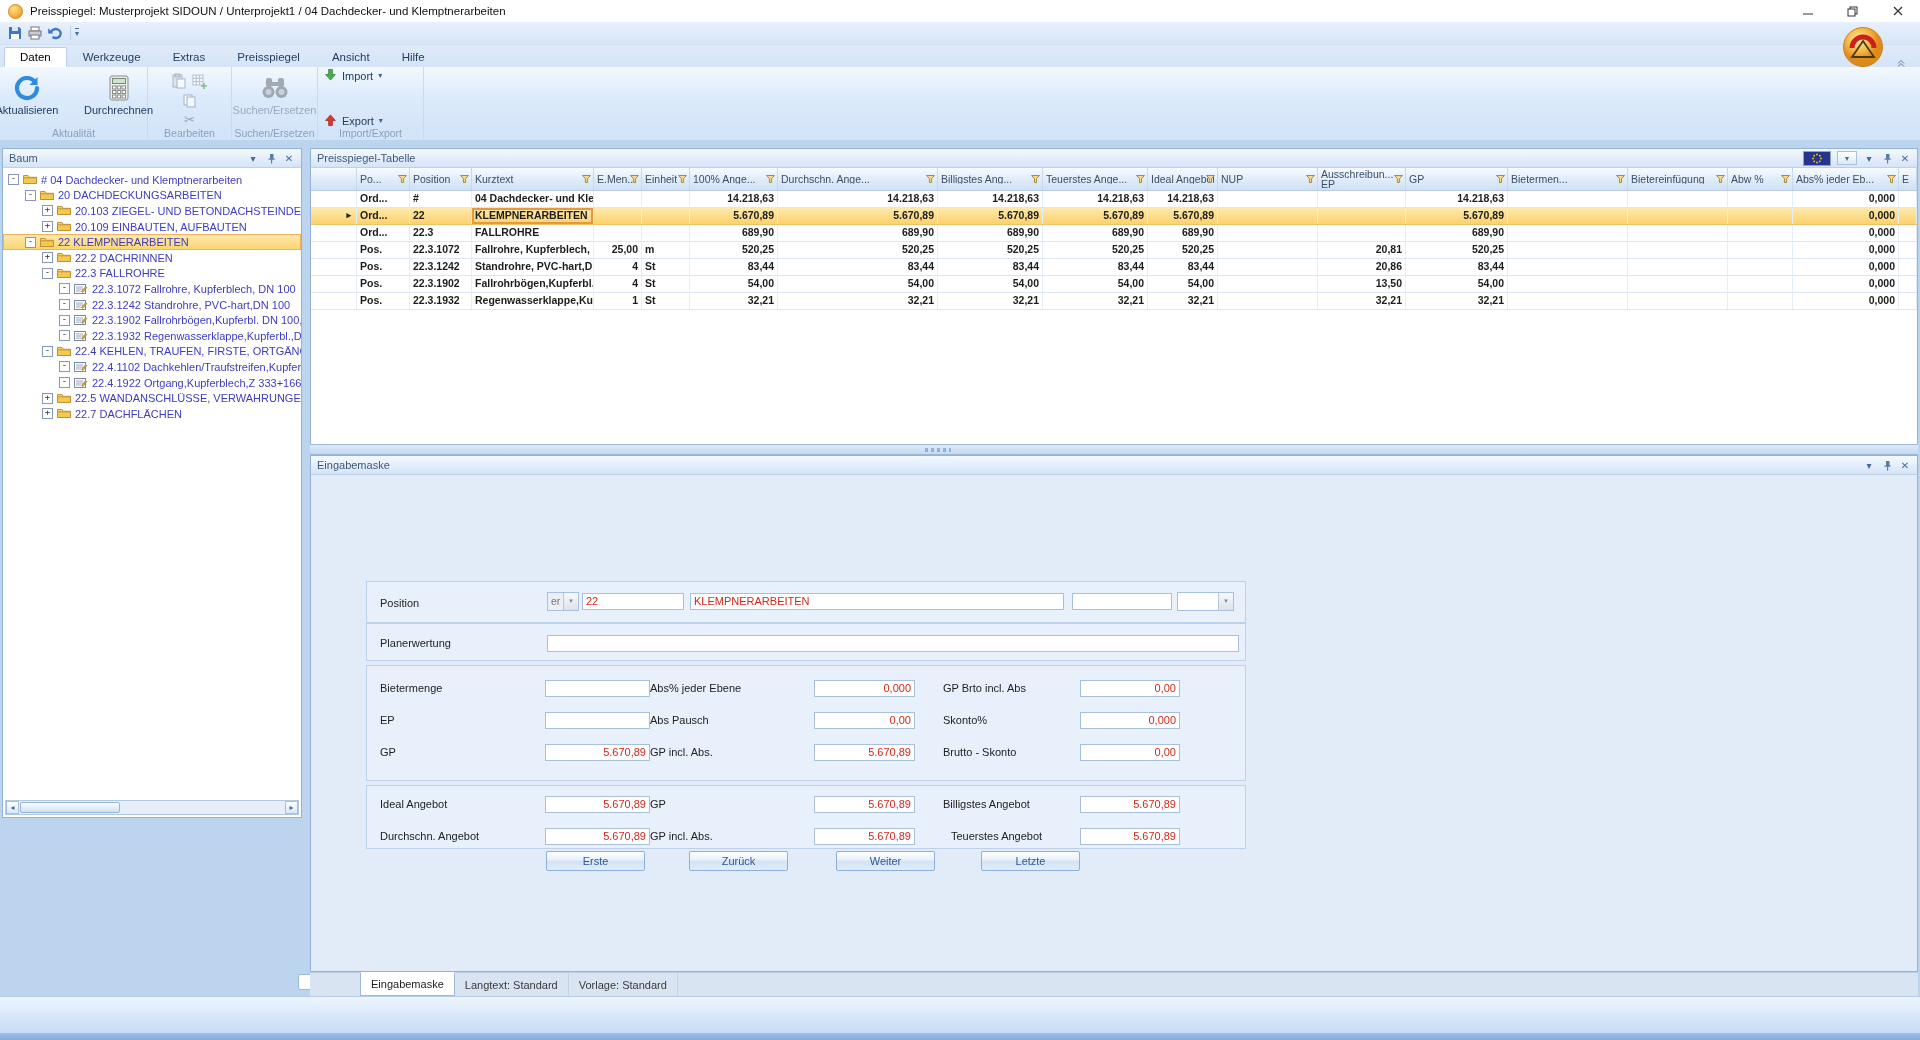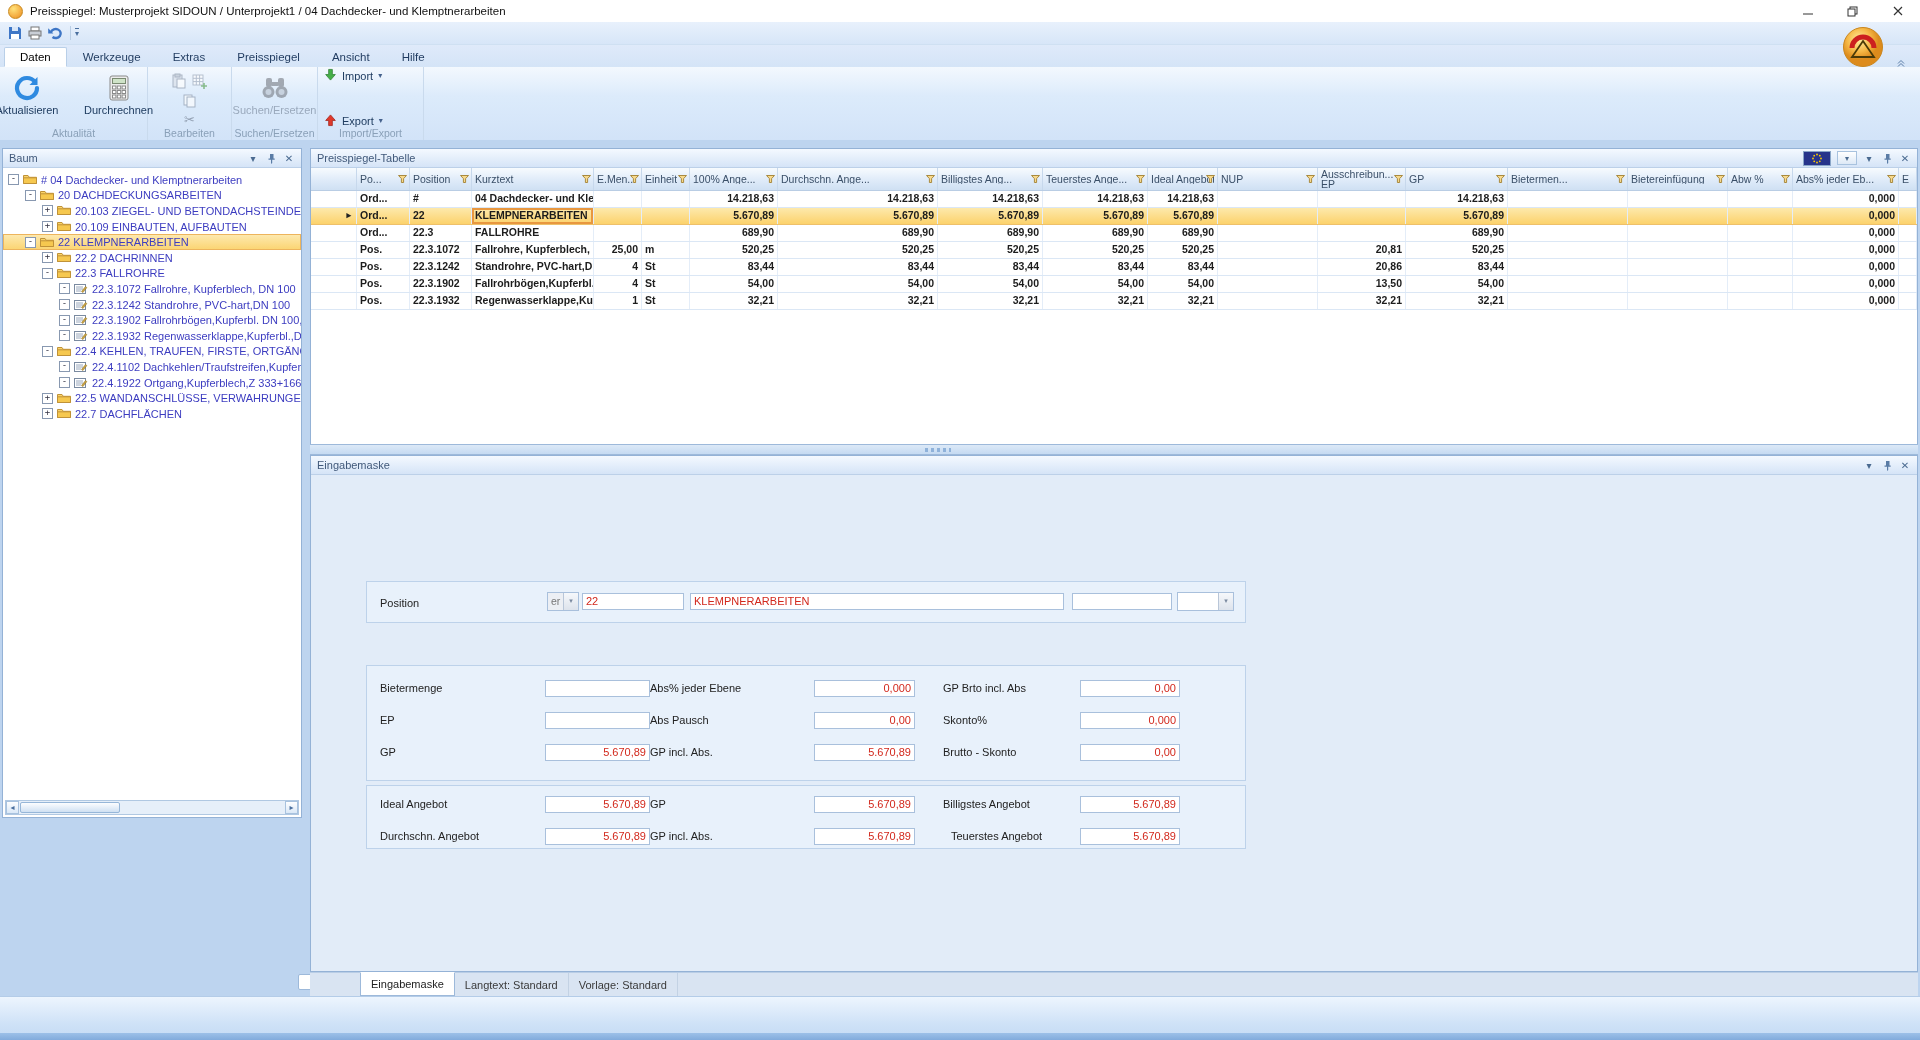--- a/index.html
+++ b/index.html
@@ -843,20 +843,28 @@
         <input class="finput redl" style="width: 102px; margin-left: 3px;" readonly="" value="22">
         <input class="finput redl" style="width: 374px; margin-left: 6px;" readonly="" value="KLEMPNERARBEITEN">
         <input class="finput" style="width: 100px; margin-left: 8px;" readonly="">
         <span class="fcombo" style="width:57px;margin-left:5px;background:#fff;">
           <span class="cv"></span>
           <span class="cb">▾</span>
         </span>
       </div>
     </div>
 
+    <div class="fbox" style="top:167px;height:38px;">
+      <div class="frow" style="left:13px;top:9px;">
+        <span class="flabel">Planerwertung</span>
+      </div>
+      <div class="frow" style="left:180px;top:9px;">
+        <input class="finput" style="width: 692px;" readonly="">
+      </div>
+    </div>
 
     <div class="fbox" style="top:209px;height:116px;padding-top:6px;">
       <div class="fg">
         <span class="flabel">Bietermenge</span>
         <input class="finput" readonly="" value="" style="">
         <span class="flabel">Abs% jeder Ebene</span>
         <input class="finput redr" readonly="" value="0,000" style="">
         <span class="flabel" style="padding-left:28px;">GP Brto incl. Abs</span>
         <input class="finput redr" readonly="" value="0,00" style="">
       </div>
@@ -890,20 +898,26 @@
       <div class="fg">
         <span class="flabel">Durchschn. Angebot</span>
         <input class="finput redr" readonly="" value="5.670,89" style="">
         <span class="flabel">GP incl. Abs.</span>
         <input class="finput redr" readonly="" value="5.670,89" style="">
         <span class="flabel" style="padding-left:36px;">Teuerstes Angebot</span>
         <input class="finput redr" readonly="" value="5.670,89" style="">
       </div>
     </div>
 
+    <div id="navrow">
+      <span class="navbtn" style="position:absolute;left:180px;">Erste</span>
+      <span class="navbtn" style="position:absolute;left:323px;">Zurück</span>
+      <span class="navbtn" style="position:absolute;left:470px;">Weiter</span>
+      <span class="navbtn" style="position:absolute;left:615px;">Letzte</span>
+    </div>
   </div>
 
   <div id="stub">
     <span class="sth"></span>
     <span class="sar">▸</span>
   </div>
   <div id="btabs">
     <span class="btab act">Eingabemaske</span>
     <span class="btab">Langtext: Standard</span>
     <span class="btab">Vorlage: Standard</span>

